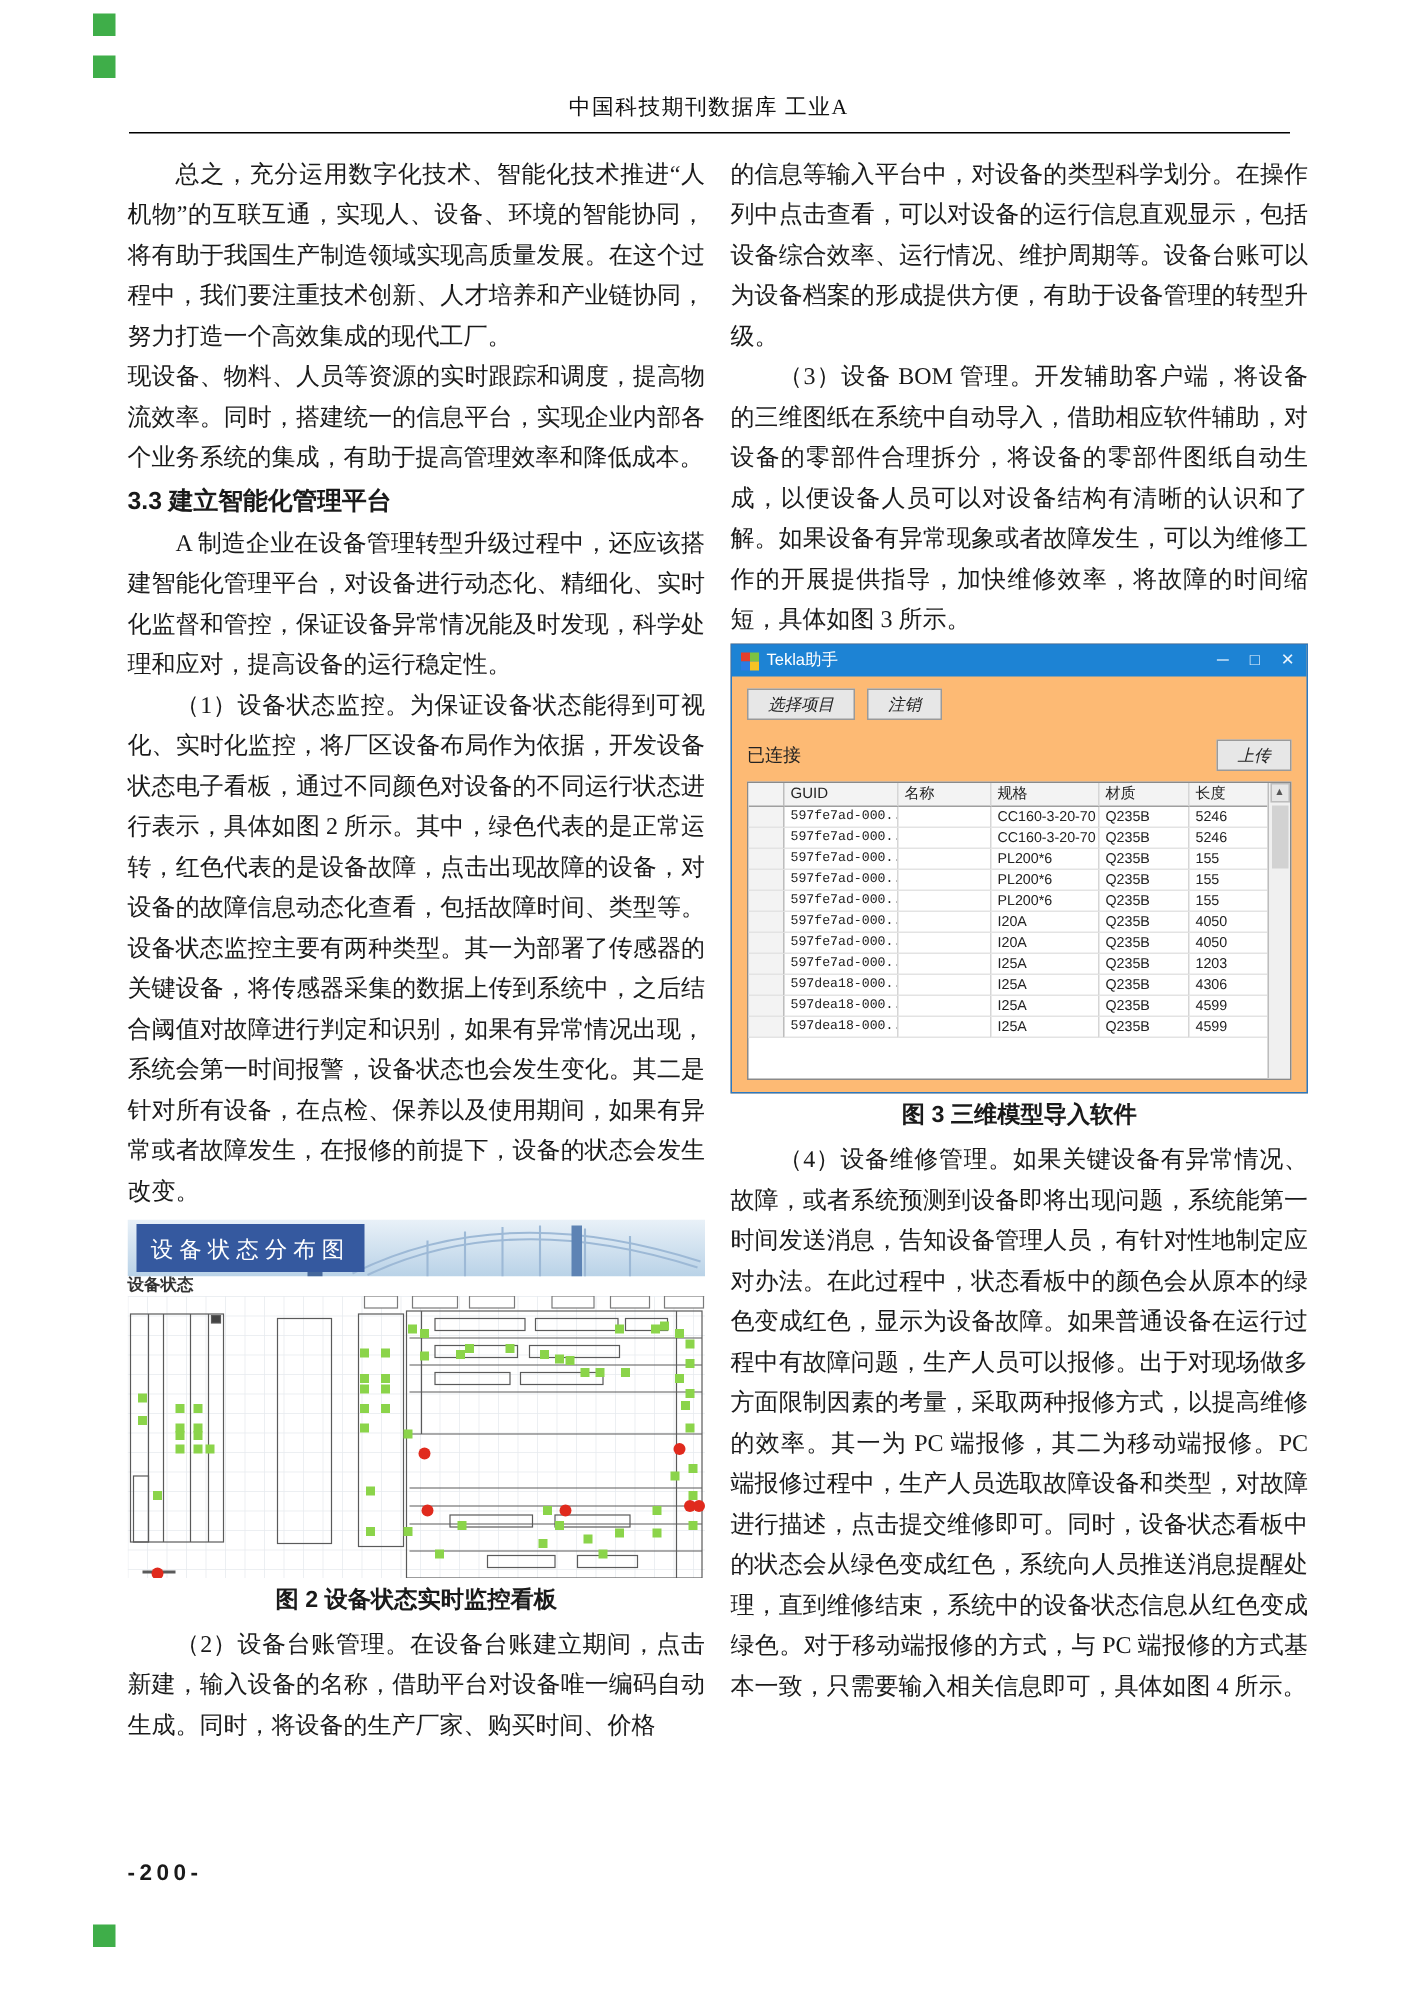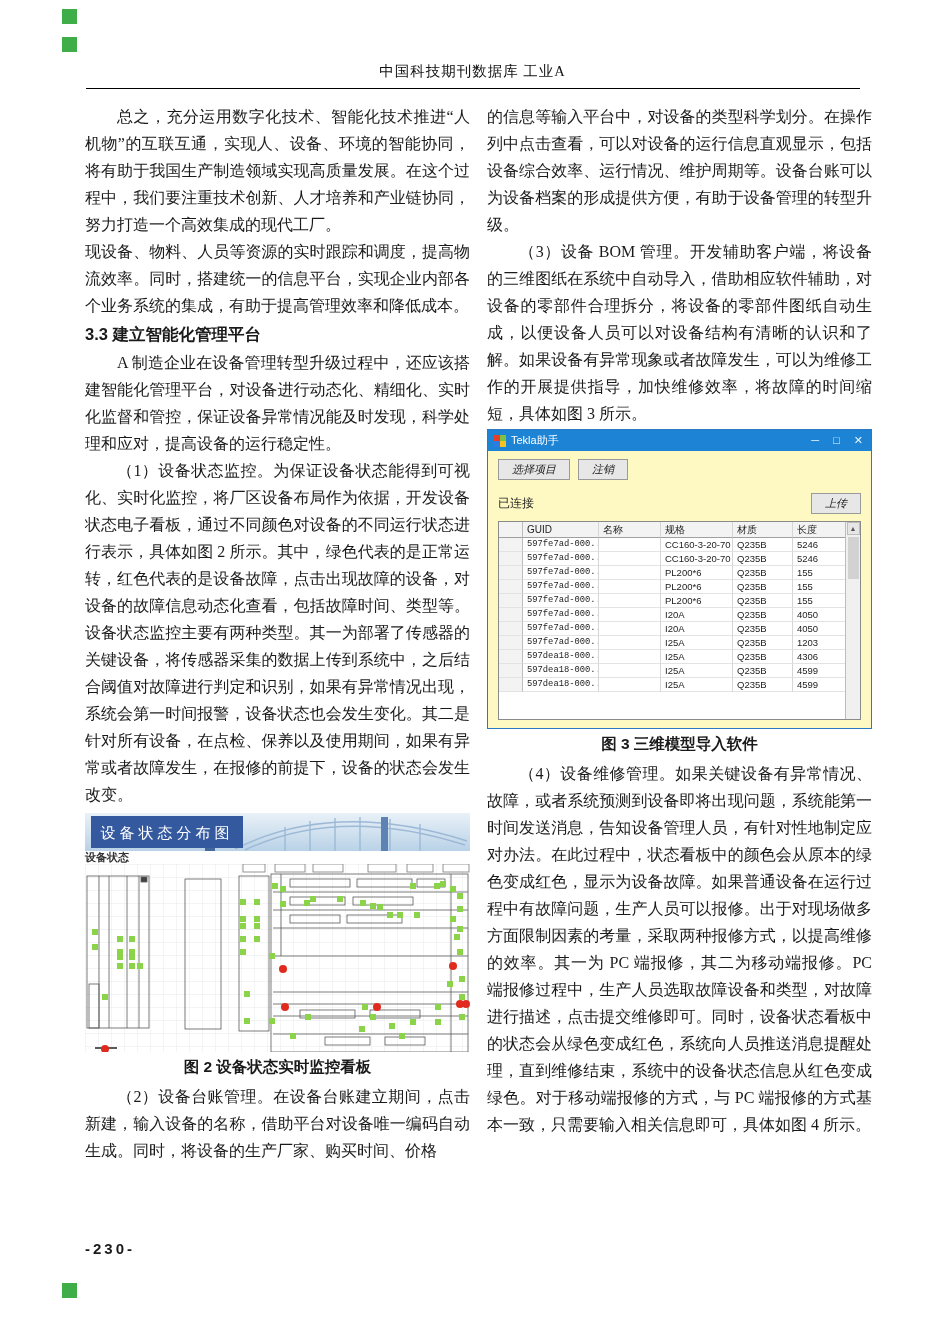--- a/index.html
+++ b/index.html
@@ -22,21 +22,21 @@
             font-family:"Liberation Sans","DejaVu Sans",sans-serif; }
 
   
   .fig2 { margin-top:5px; }
   .fig2-banner { position:relative; width:385px; height:38px; display:block; }
   .fig2-statusrow { font-size:11px; font-weight:bold; color:#333; line-height:13px;
                     font-family:"Liberation Sans","DejaVu Sans",sans-serif; }
   .fig2-plan { display:block; width:385px; height:188px; background:#fff; }
 
   
-  .tekla { width:385px; height:300px; border:1px solid #2b79c2; background:#fef9c3; margin-top:2px;
+  .tekla { width:385px; height:300px; border:1px solid #2b79c2; background:#fdba74; margin-top:2px;
            font-family:"Liberation Sans","DejaVu Sans",sans-serif; font-size:11px; color:#222;
            display:flex; flex-direction:column; }
   .tk-titlebar { height:21px; background:#1d83d4; color:#fff; display:flex; align-items:center; padding:0 6px; gap:5px; flex:0 0 auto; }
   .tk-title { font-size:11px; flex:1 1 auto; }
   .tk-appicon { width:12px; height:12px; display:grid; grid-template-columns:6px 6px; grid-template-rows:6px 6px; }
   .tk-appicon i { display:block; }
   .tk-appicon i:nth-child(1){background:#e43e2b;} .tk-appicon i:nth-child(2){background:#7dc242;}
   .tk-appicon i:nth-child(3){background:#2b7de4;} .tk-appicon i:nth-child(4){background:#f5c324;}
   .tk-winbtns { display:flex; gap:14px; font-size:11px; color:#eaf4fd; padding-right:2px; }
   .tk-winbtns span { cursor:default; }
@@ -366,14 +366,14 @@
             <span class="thumb"></span>
           </div>
         </div>
       </div>
       <div class="figcap">图 3  三维模型导入软件</div>
 
       <p class="para">（4）设备维修管理。如果关键设备有异常情况、故障，或者系统预测到设备即将出现问题，系统能第一时间发送消息，告知设备管理人员，有针对性地制定应对办法。在此过程中，状态看板中的颜色会从原本的绿色变成红色，显示为设备故障。如果普通设备在运行过程中有故障问题，生产人员可以报修。出于对现场做多方面限制因素的考量，采取两种报修方式，以提高维修的效率。其一为 PC 端报修，其二为移动端报修。PC 端报修过程中，生产人员选取故障设备和类型，对故障进行描述，点击提交维修即可。同时，设备状态看板中的状态会从绿色变成红色，系统向人员推送消息提醒处理，直到维修结束，系统中的设备状态信息从红色变成绿色。对于移动端报修的方式，与 PC 端报修的方式基本一致，只需要输入相关信息即可，具体如图 4 所示。</p>
     </div>
   </div>
 
-  <div class="footer">-230-</div>
+  <div class="footer">-200-</div>
 </div>
 
 </body></html>

